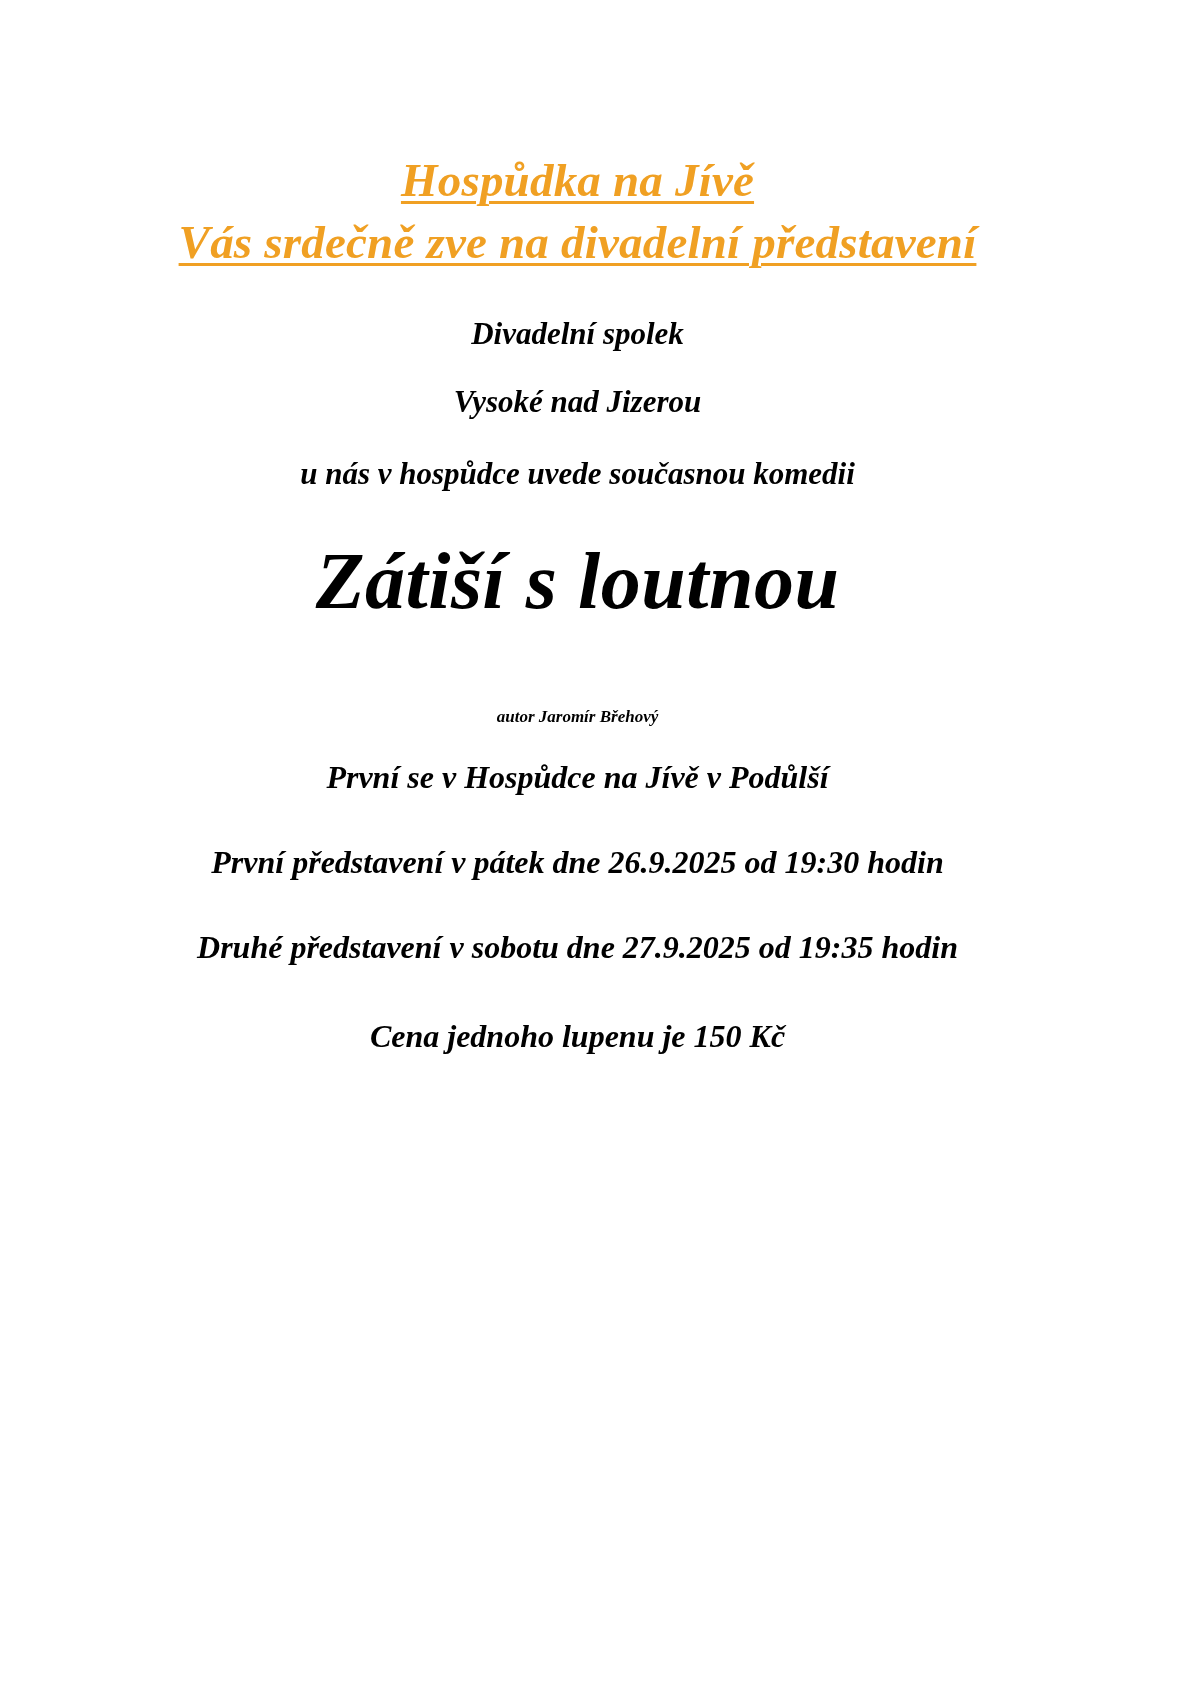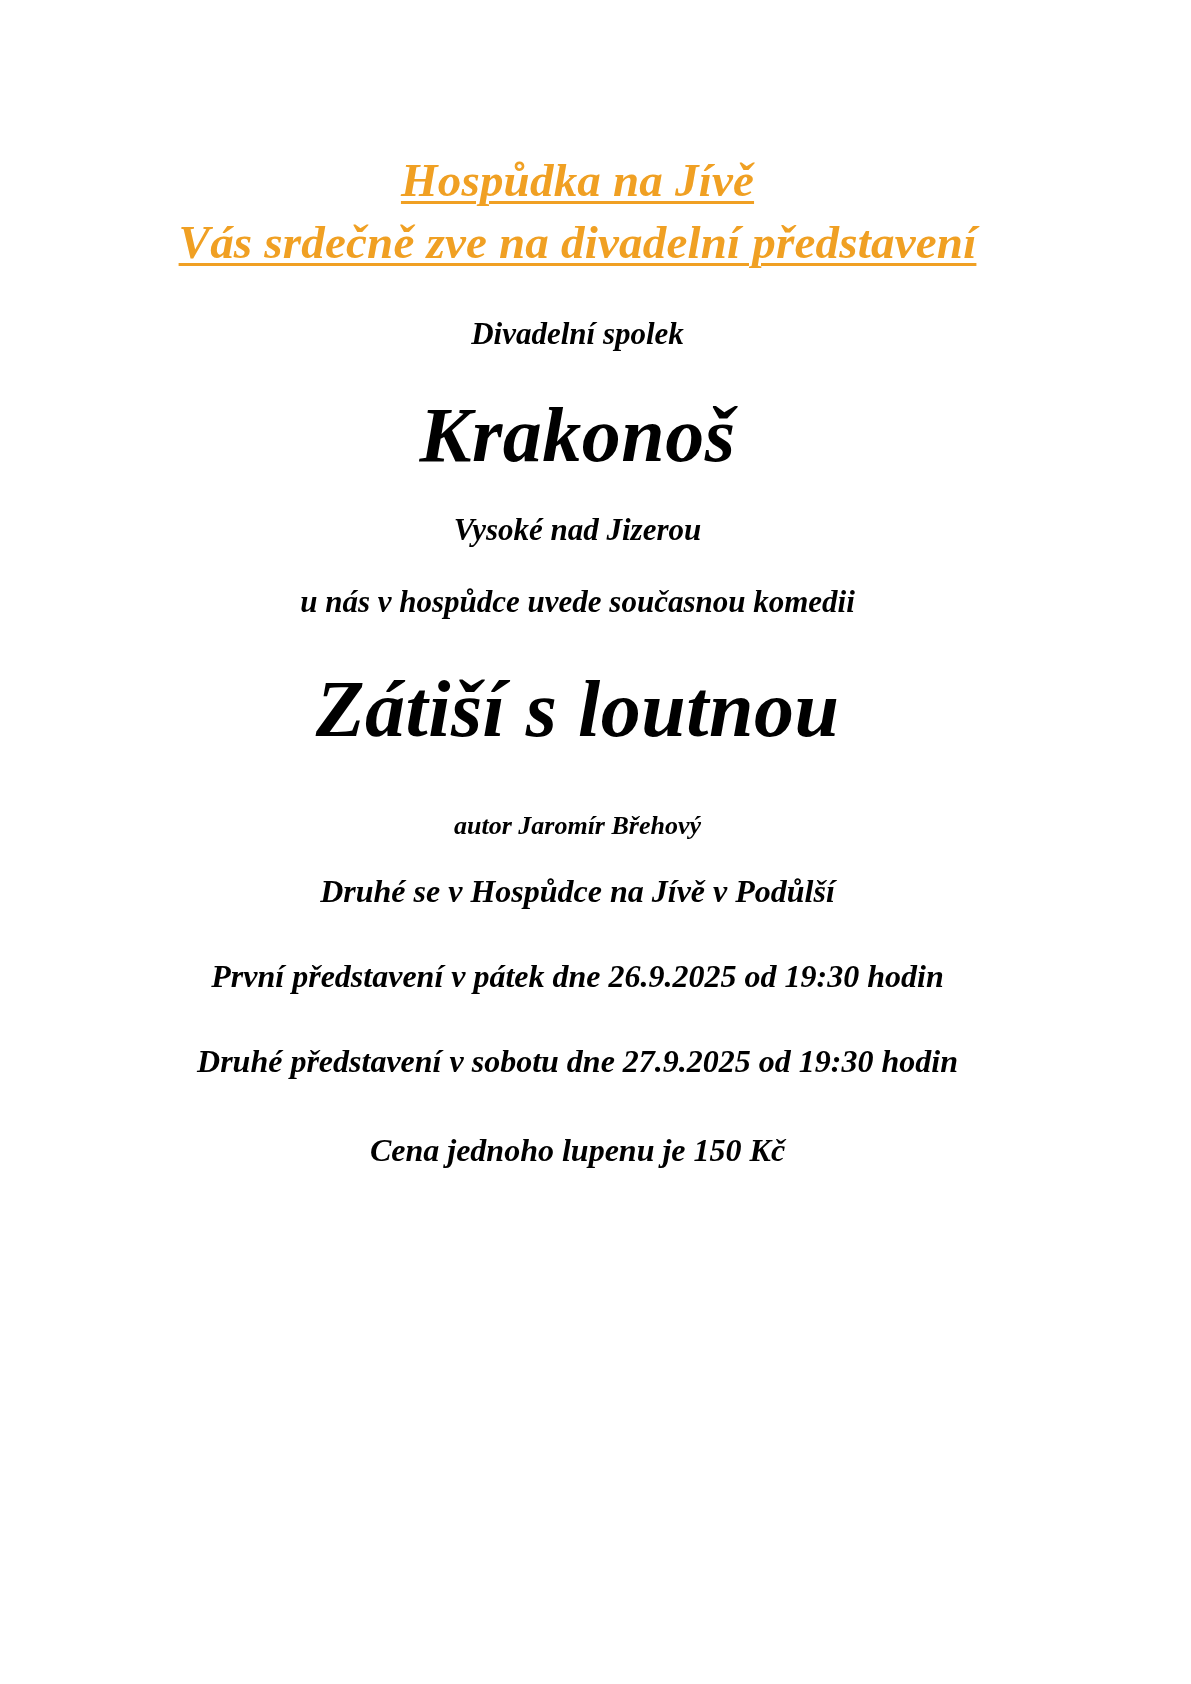--- a/index.html
+++ b/index.html
@@ -66,22 +66,22 @@
   .play-title {
     font-weight: bold;
     font-style: italic;
     font-size: 80px;
     margin-top: 44px;
     letter-spacing: 0.5px;
   }
   .author {
     font-weight: bold;
     font-style: italic;
-    font-size: 26px;
-    margin-top: 56px;
+    font-size: 17px;
+    margin-top: 80px;
   }
   .venue {
     font-weight: bold;
     font-style: italic;
     font-size: 32px;
     margin-top: 32px;
   }
   .show-line {
     font-weight: bold;
     font-style: italic;
@@ -108,32 +108,31 @@
 
 <div class="poster">
 
   <div class="headline">
     <div><span class="hl-line hl-line-1">Hospůdka na Jívě</span></div>
     <div><span class="hl-line hl-line-2">Vás srdečně zve na divadelní představení</span></div>
   </div>
 
   <div class="subline">Divadelní spolek</div>
 
-  <div class="troupe">Krakonoš</div>
 
   <div class="town">Vysoké nad Jizerou</div>
 
   <div class="invite">u nás v hospůdce uvede současnou komedii</div>
 
   <div class="play-title">Zátiší s loutnou</div>
 
   <div class="author">autor Jaromír Břehový</div>
 
-  <div class="venue">Druhé se v Hospůdce na Jívě v Podůlší</div>
+  <div class="venue">První se v Hospůdce na Jívě v Podůlší</div>
 
   <div class="show-line">První představení v pátek dne 26.9.2025 od 19:30 hodin</div>
 
-  <div class="show-line">Druhé představení v sobotu dne 27.9.2025 od 19:30 hodin</div>
+  <div class="show-line">Druhé představení v sobotu dne 27.9.2025 od 19:35 hodin</div>
 
   <div class="price">Cena jednoho lupenu je 150 Kč</div>
 
 
 </div>
 
 </body></html>

